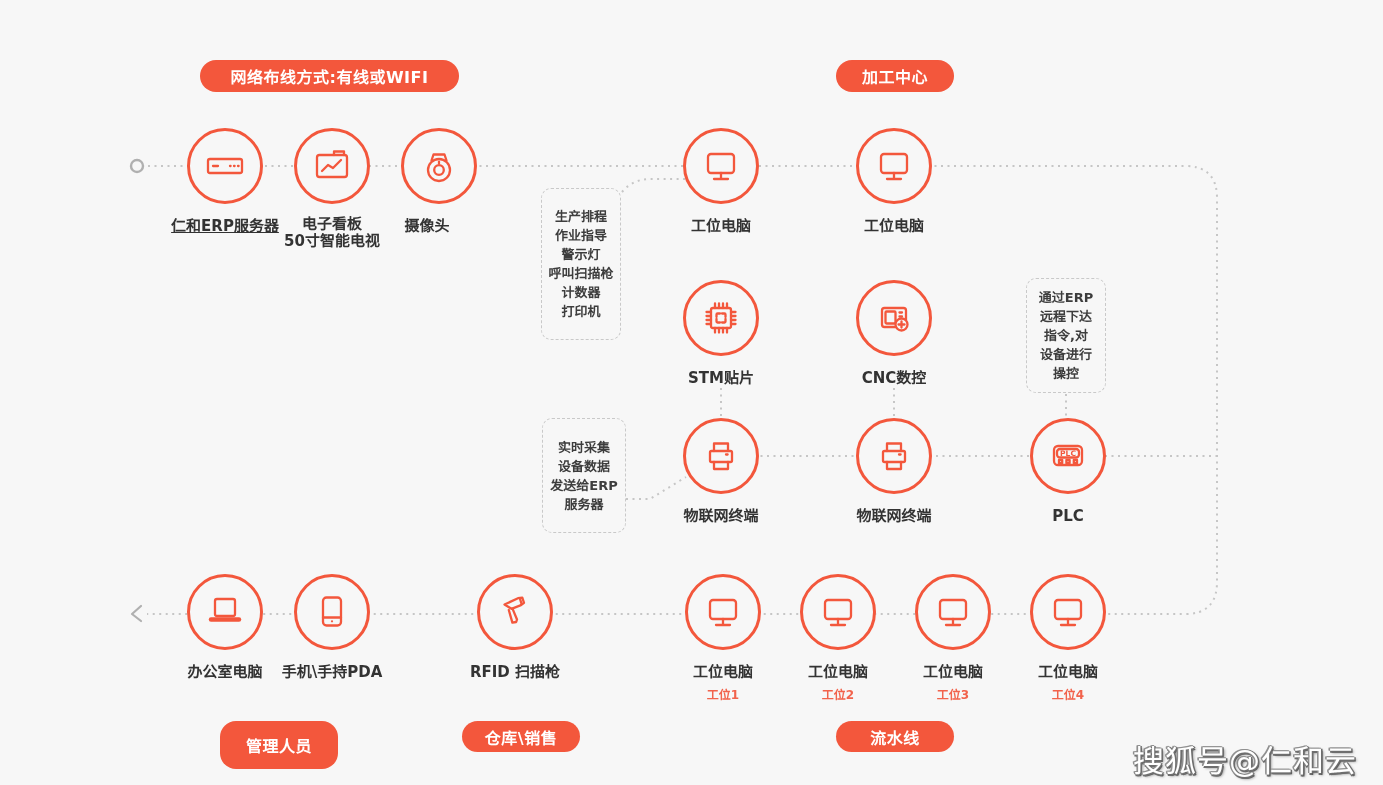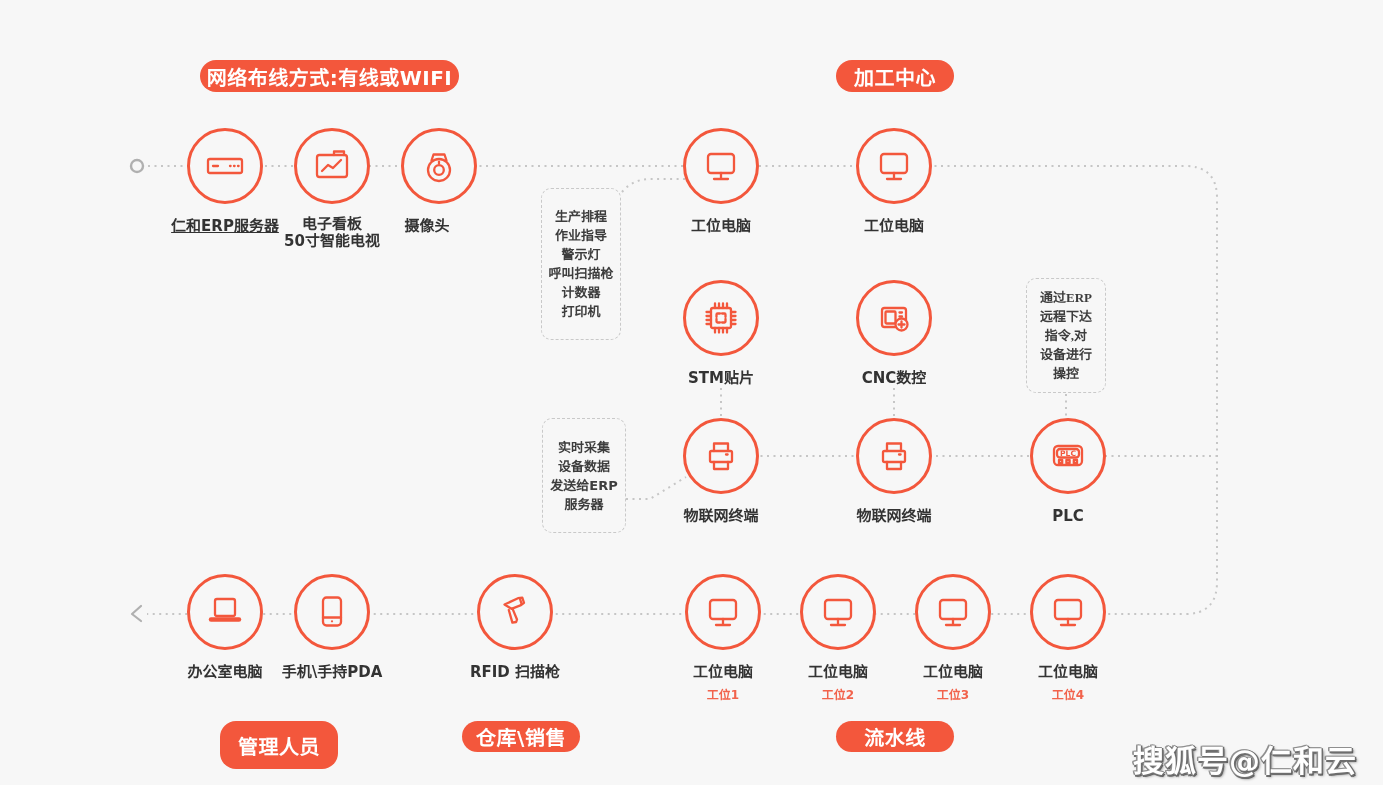--- a/index.html
+++ b/index.html
@@ -17,25 +17,25 @@
   .stage{position:relative;width:1383px;height:785px;background:var(--bg);overflow:hidden;}
   .connectors{position:absolute;left:0;top:0;z-index:1;}
   .circle{position:absolute;width:76px;height:76px;box-sizing:border-box;border:3px solid var(--accent);
           border-radius:50%;background:var(--bg);display:flex;align-items:center;justify-content:center;
           color:var(--accent);z-index:2;}
   .circle svg{stroke:currentColor;fill:none;stroke-width:2.3;stroke-linecap:round;stroke-linejoin:round;}
   .nlabel{position:absolute;width:170px;text-align:center;font-size:15px;font-weight:700;color:var(--ink);
           line-height:17px;z-index:2;}
   .sublabel{position:absolute;width:170px;text-align:center;font-size:12px;font-weight:600;color:var(--accent-soft);z-index:2;}
   .tag{position:absolute;background:var(--accent);color:#fff;border-radius:16px;display:flex;align-items:center;
-       justify-content:center;font-size:20px;font-weight:600;letter-spacing:.5px;z-index:3;}
+       justify-content:center;font-size:16px;font-weight:600;letter-spacing:.5px;z-index:3;}
   .note{position:absolute;border:1.5px dashed var(--note-border);border-radius:10px;box-sizing:border-box;
         display:flex;flex-direction:column;align-items:center;justify-content:center;
         font-size:13px;font-weight:600;color:var(--note-ink);line-height:19px;text-align:center;z-index:2;}
-  .watermark{position:absolute;right:26px;top:736px;font-size:31px;font-weight:700;color:#ffffff;letter-spacing:1px;
+  .watermark{position:absolute;right:26px;top:736px;font-size:31px;font-weight:400;color:#ffffff;letter-spacing:1px;
         text-shadow:1.5px 0 0 #6e6e6e,-1.5px 0 0 #8f8f8f,0 1.5px 0 #6e6e6e,0 -1.5px 0 #8f8f8f,
                     1.5px 1.5px 0 #5f5f5f,-1.5px -1.5px 0 #9a9a9a,2px 2px 3px #777;z-index:4;}
 </style>
 </head>
 <body>
 
 <div class="stage">
 
   <svg class="connectors" width="1383" height="785" viewBox="0 0 1383 785">
     <g stroke="var(--line)" stroke-width="2" fill="none" stroke-dasharray="2 4.5">
@@ -223,21 +223,21 @@
     <div>打印机</div>
   </div>
 
   <div class="note" style="left:542px;top:418px;width:84px;height:115px;">
     <div>实时采集</div>
     <div>设备数据</div>
     <div>发送给ERP</div>
     <div>服务器</div>
   </div>
 
-  <div class="note" style="left:1026px;top:278px;width:80px;height:115px;font-family:Liberation Serif, serif;">
+  <div class="note" style="left:1026px;top:278px;width:80px;height:115px;">
     <div>通过ERP</div>
     <div>远程下达</div>
     <div>指令,对</div>
     <div>设备进行</div>
     <div>操控</div>
   </div>
 
   <div class="tag" style="left:220px;top:721px;width:118px;height:48px;">管理人员</div>
   <div class="tag" style="left:462px;top:721px;width:118px;height:31px;">仓库\销售</div>
   <div class="tag" style="left:836px;top:721px;width:118px;height:31px;">流水线</div>

